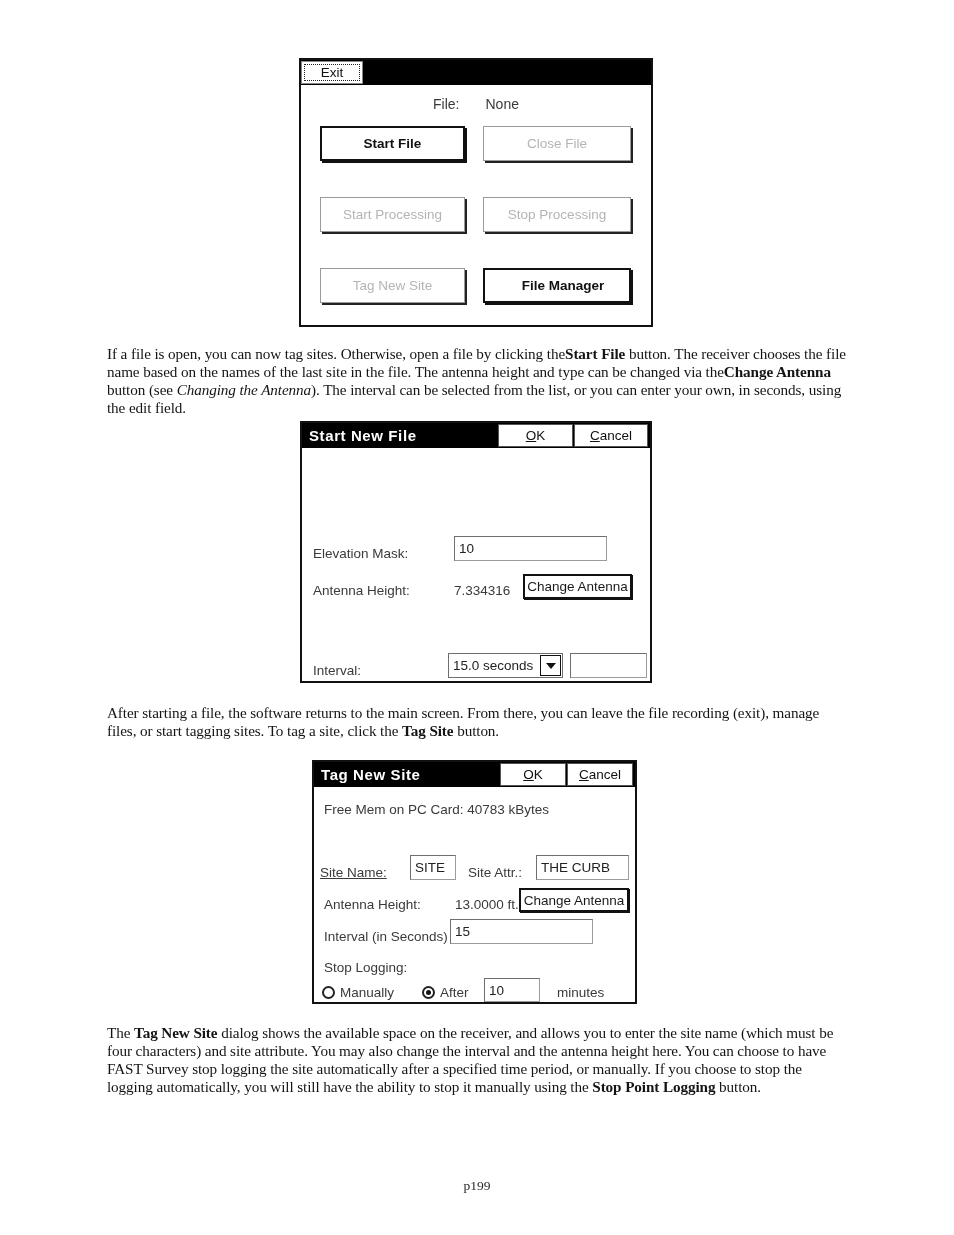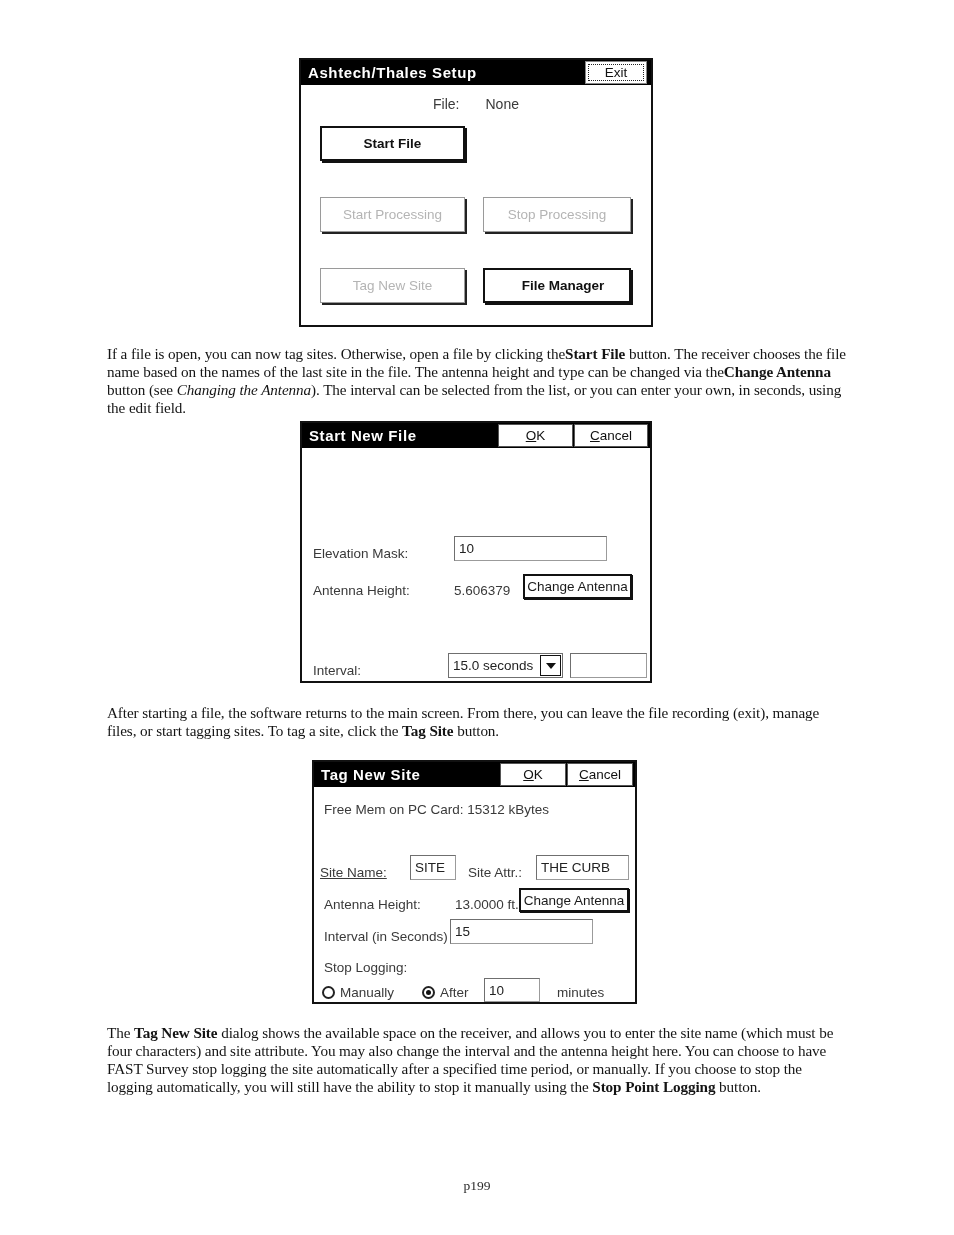--- a/index.html
+++ b/index.html
@@ -232,35 +232,37 @@
     width: 5px; height: 5px;
     border-radius: 50%;
     background: #111;
   }
 </style>
 </head>
 <body>
 
 <div class="dlg" style="left:299px; top:58px; width:354px; height:269px;">
   <div class="titlebar">
-    <div class="title-text">Ashtech/Thales Setup</div>
     <div class="tb-btn focus" style="width:62px; margin-right:4px;text-align:right;">
       <span>Exit</span>
     </div>
   </div>
 
   <div class="dlg-body">
 
     <div class="abs" style="left:0; right:0; top:12px; display:flex; justify-content:center; align-items:baseline;">
       <span class="lbl" style="font-size:14px;">File:</span>
       <span class="val" style="font-size:14px; margin-left:26px;">None</span>
     </div>
 
     <div class="btn strong abs" style="left:19px; top:41px; width:145px; height:35px;">
       <span>Start File</span>
+    </div>
+    <div class="btn disabled abs" style="left:182px; top:41px; width:148px; height:35px;">
+      <span>Close File</span>
     </div>
 
     <div class="btn disabled abs" style="left:19px; top:112px; width:145px; height:35px;">
       <span>Start Processing</span>
     </div>
     <div class="btn disabled abs" style="left:182px; top:112px; width:148px; height:35px;text-align:right;">
       <span>Stop Processing</span>
     </div>
 
     <div class="btn disabled abs" style="left:19px; top:183px; width:145px; height:35px;">
@@ -290,21 +292,21 @@
   </div>
 
   <div class="dlg-body">
 
     <div class="lbl abs" style="left:11px; top:99px;">Elevation Mask:</div>
     <div class="field abs" style="left:152px; top:88px; width:153px; height:25px;">
       <span>10</span>
     </div>
 
     <div class="lbl abs" style="left:11px; top:136px;">Antenna Height:</div>
-    <div class="val abs" style="left:152px; top:136px;">5.606379</div>
+    <div class="val abs" style="left:152px; top:136px;">7.334316</div>
     <div class="btn small abs" style="left:221px; top:126px; width:109px; height:25px;">
       <span>Change Antenna</span>
     </div>
 
     <div class="lbl abs" style="left:11px; top:216px;">Interval:</div>
     <div class="combo abs" style="left:146px; top:205px; width:115px; height:25px;">
       <span class="combo-text">15.0 seconds</span>
       <span class="combo-arrow">
           <i></i>
         </span>
@@ -327,21 +329,21 @@
         <span>K</span>
     </div>
     <div class="tb-btn" style="width:66px; margin-right:2px;">
       <span class="u">C</span>
         <span>ancel</span>
     </div>
   </div>
 
   <div class="dlg-body">
 
-    <div class="lbl abs" style="left:10px; top:16px;">Free Mem on PC Card: 15312 kBytes</div>
+    <div class="lbl abs" style="left:10px; top:16px;">Free Mem on PC Card: 40783 kBytes</div>
 
     <div class="lbl abs" style="left:6px; top:79px;text-decoration:underline;">Site Name:</div>
     <div class="field abs" style="left:96px; top:68px; width:46px; height:25px;">
       <span>SITE</span>
     </div>
     <div class="lbl abs" style="left:154px; top:79px;">Site Attr.:</div>
     <div class="field abs" style="left:222px; top:68px; width:93px; height:25px;">
       <span>THE CURB</span>
     </div>
 

